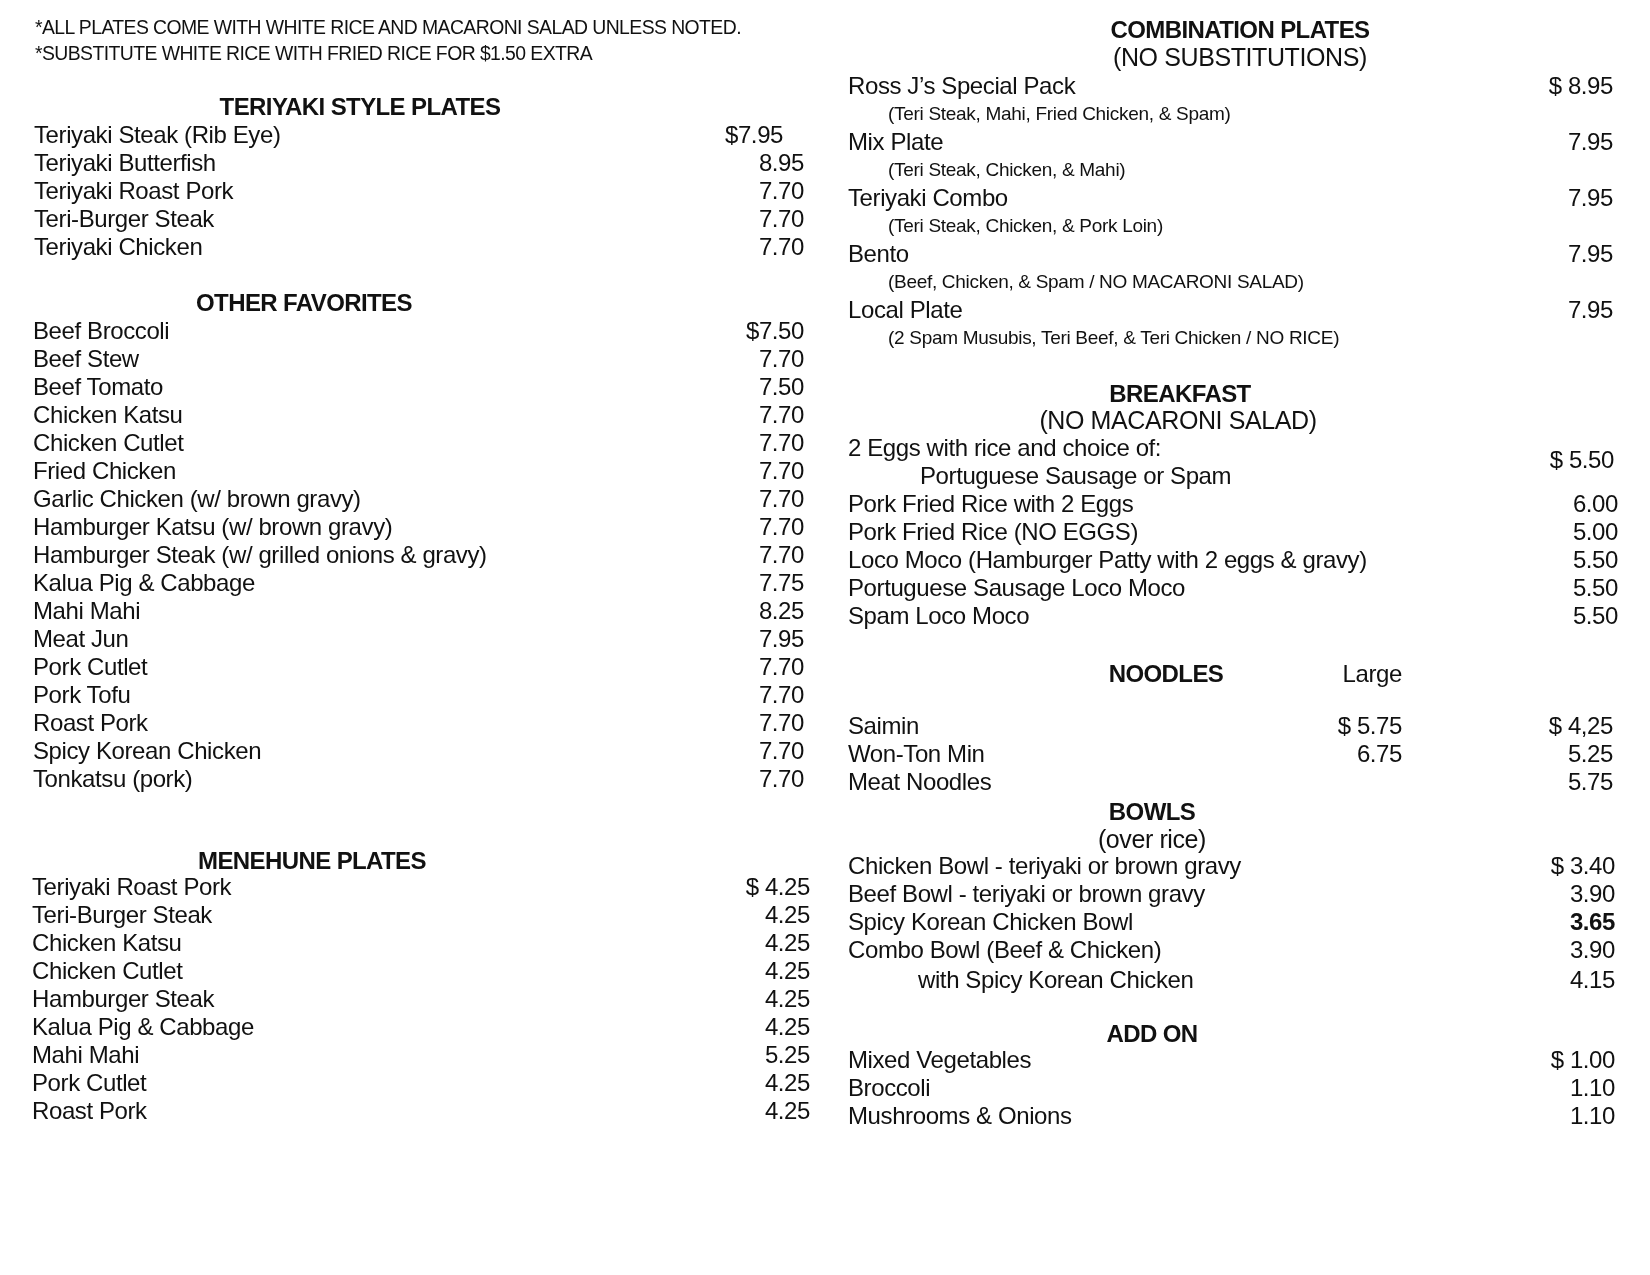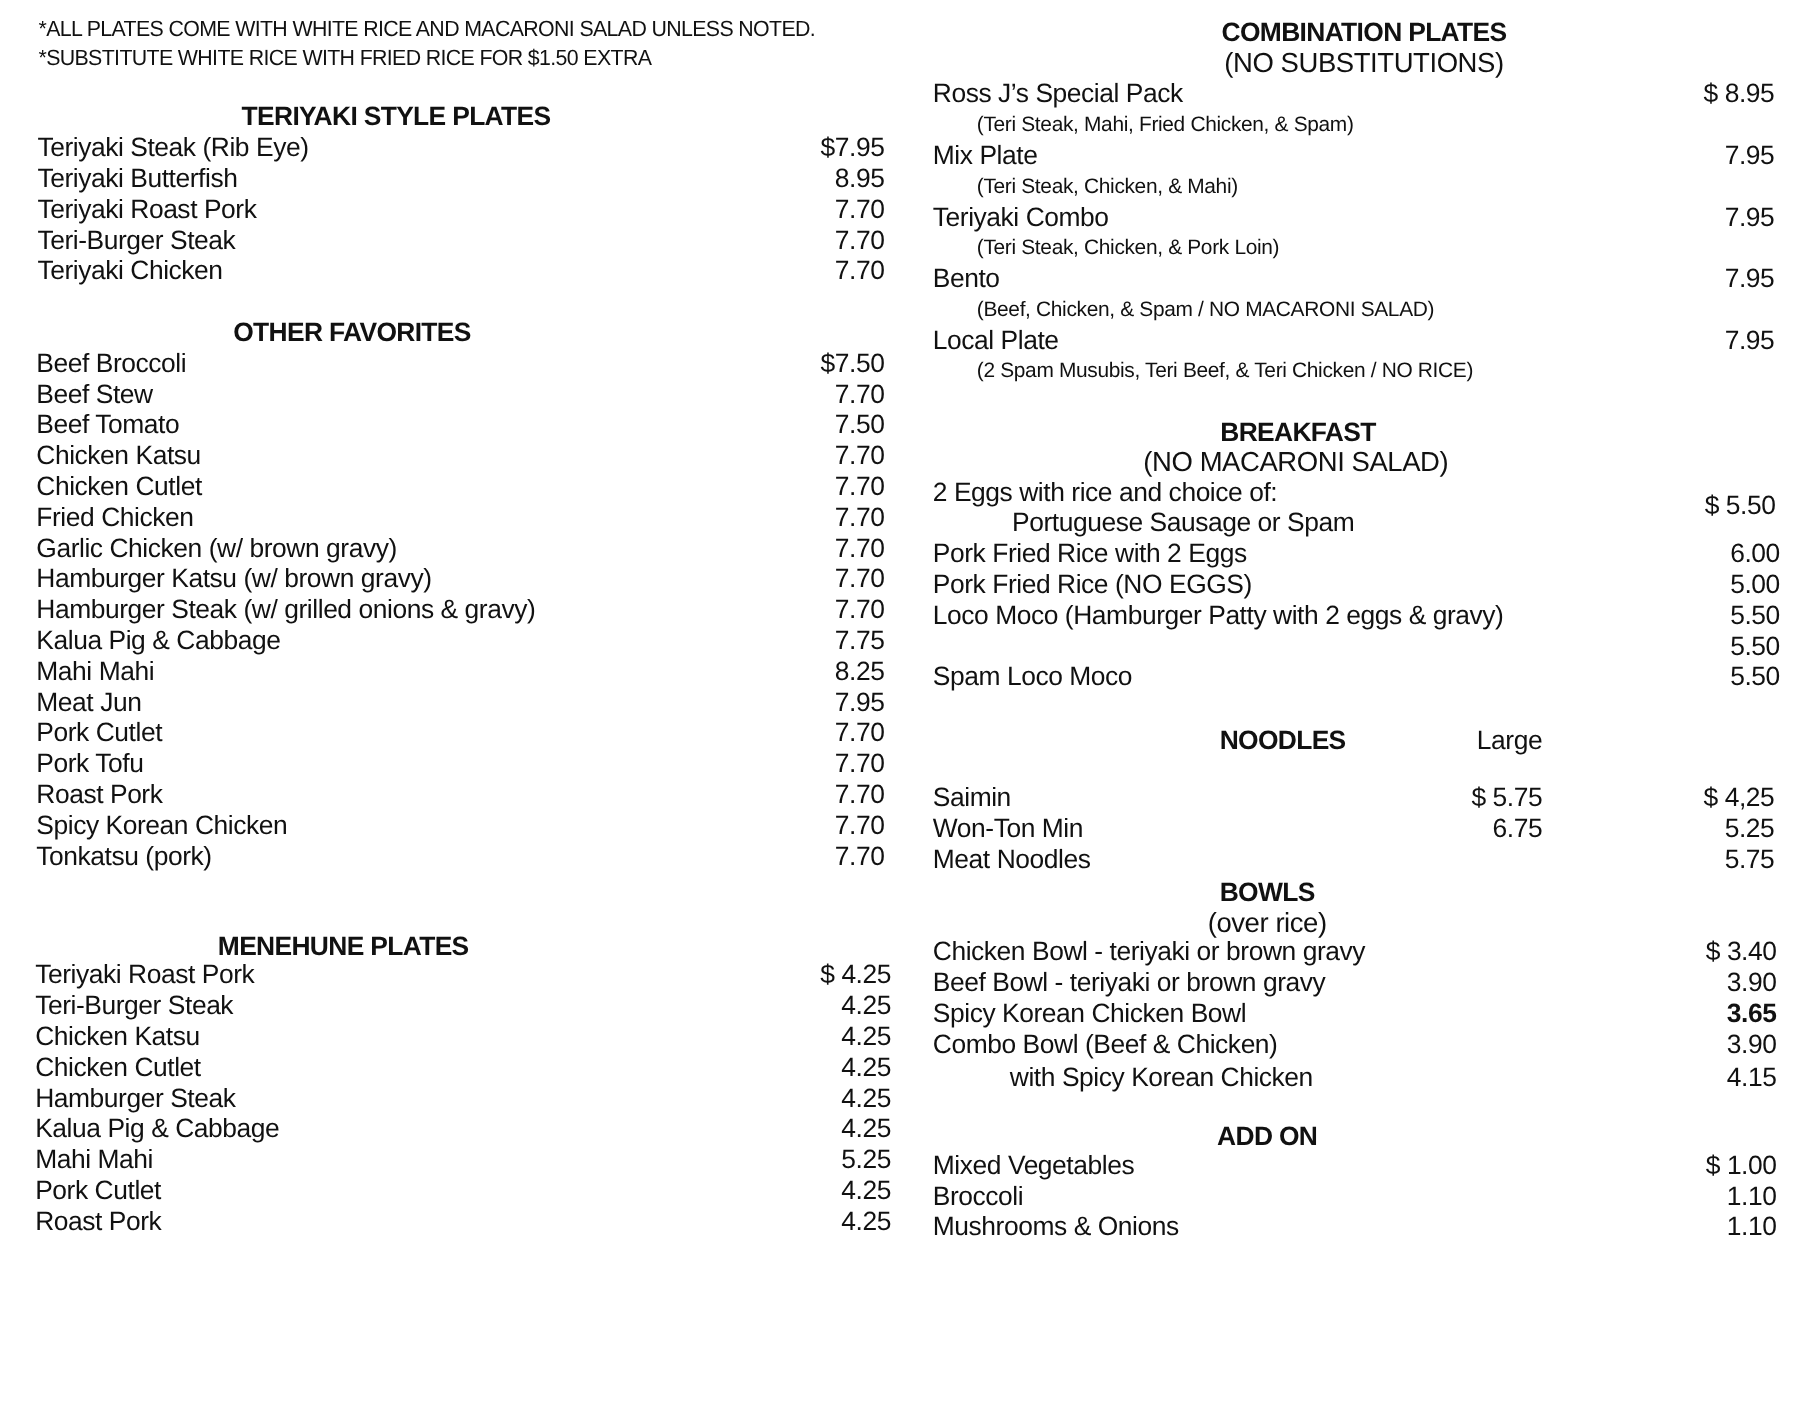--- a/index.html
+++ b/index.html
@@ -21,41 +21,41 @@
 </head>
 <body>
 
 <div class="abs note" style="left:35px; top:16px;">*ALL PLATES COME WITH WHITE RICE AND MACARONI SALAD UNLESS NOTED.</div>
 <div class="abs note" style="left:35px; top:42px;">*SUBSTITUTE WHITE RICE WITH FRIED RICE FOR $1.50 EXTRA</div>
 
 <div class="abs heading" style="left:160px; width:400px; top:93px;">TERIYAKI STYLE PLATES</div>
 <div class="col" style="left:34px; top:121px; width:770px;">
   <div class="row item">
       <span class="name">Teriyaki Steak (Rib Eye)</span>
-      <span class="pr" style="right:0; width:100px;">$7.95</span>
+      <span class="pr" style="right:0; width:100px;text-align:center;">$7.95</span>
     </div>
   <div class="row item">
       <span class="name">Teriyaki Butterfish</span>
       <span class="pr" style="right:0; width:100px;">8.95</span>
     </div>
   <div class="row item">
       <span class="name">Teriyaki Roast Pork</span>
       <span class="pr" style="right:0; width:100px;">7.70</span>
     </div>
   <div class="row item">
       <span class="name">Teri-Burger Steak</span>
       <span class="pr" style="right:0; width:100px;">7.70</span>
     </div>
   <div class="row item">
       <span class="name">Teriyaki Chicken</span>
       <span class="pr" style="right:0; width:100px;">7.70</span>
     </div>
 </div>
 
-<div class="abs heading" style="left:120px; width:400px; top:289px;">OTHER FAVORITES</div>
+<div class="abs heading" style="left:104px; width:400px; top:289px;">OTHER FAVORITES</div>
 <div class="col" style="left:33px; top:317px; width:771px;">
   <div class="row item">
       <span class="name">Beef Broccoli</span>
       <span class="pr" style="right:0; width:100px;">$7.50</span>
     </div>
   <div class="row item">
       <span class="name">Beef Stew</span>
       <span class="pr" style="right:0; width:100px;">7.70</span>
     </div>
   <div class="row item">
@@ -204,20 +204,21 @@
     </div>
   <div class="row item">
       <span class="name">Pork Fried Rice (NO EGGS)</span>
       <span class="pr" style="right:0; width:100px;">5.00</span>
     </div>
   <div class="row item">
       <span class="name">Loco Moco (Hamburger Patty with 2 eggs &amp; gravy)</span>
       <span class="pr" style="right:0; width:100px;">5.50</span>
     </div>
   <div class="row item">
+      <span class="name">Portuguese Sausage Loco Moco</span>
       <span class="pr" style="right:0; width:100px;">5.50</span>
     </div>
   <div class="row item">
       <span class="name">Spam Loco Moco</span>
       <span class="pr" style="right:0; width:100px;">5.50</span>
     </div>
 </div>
 
 <div class="abs heading" style="left:1066px; width:200px; top:660px;">NOODLES</div>
 <div class="abs item" style="left:1340px; width:62px; top:660px; text-align:right;">Large</div>

